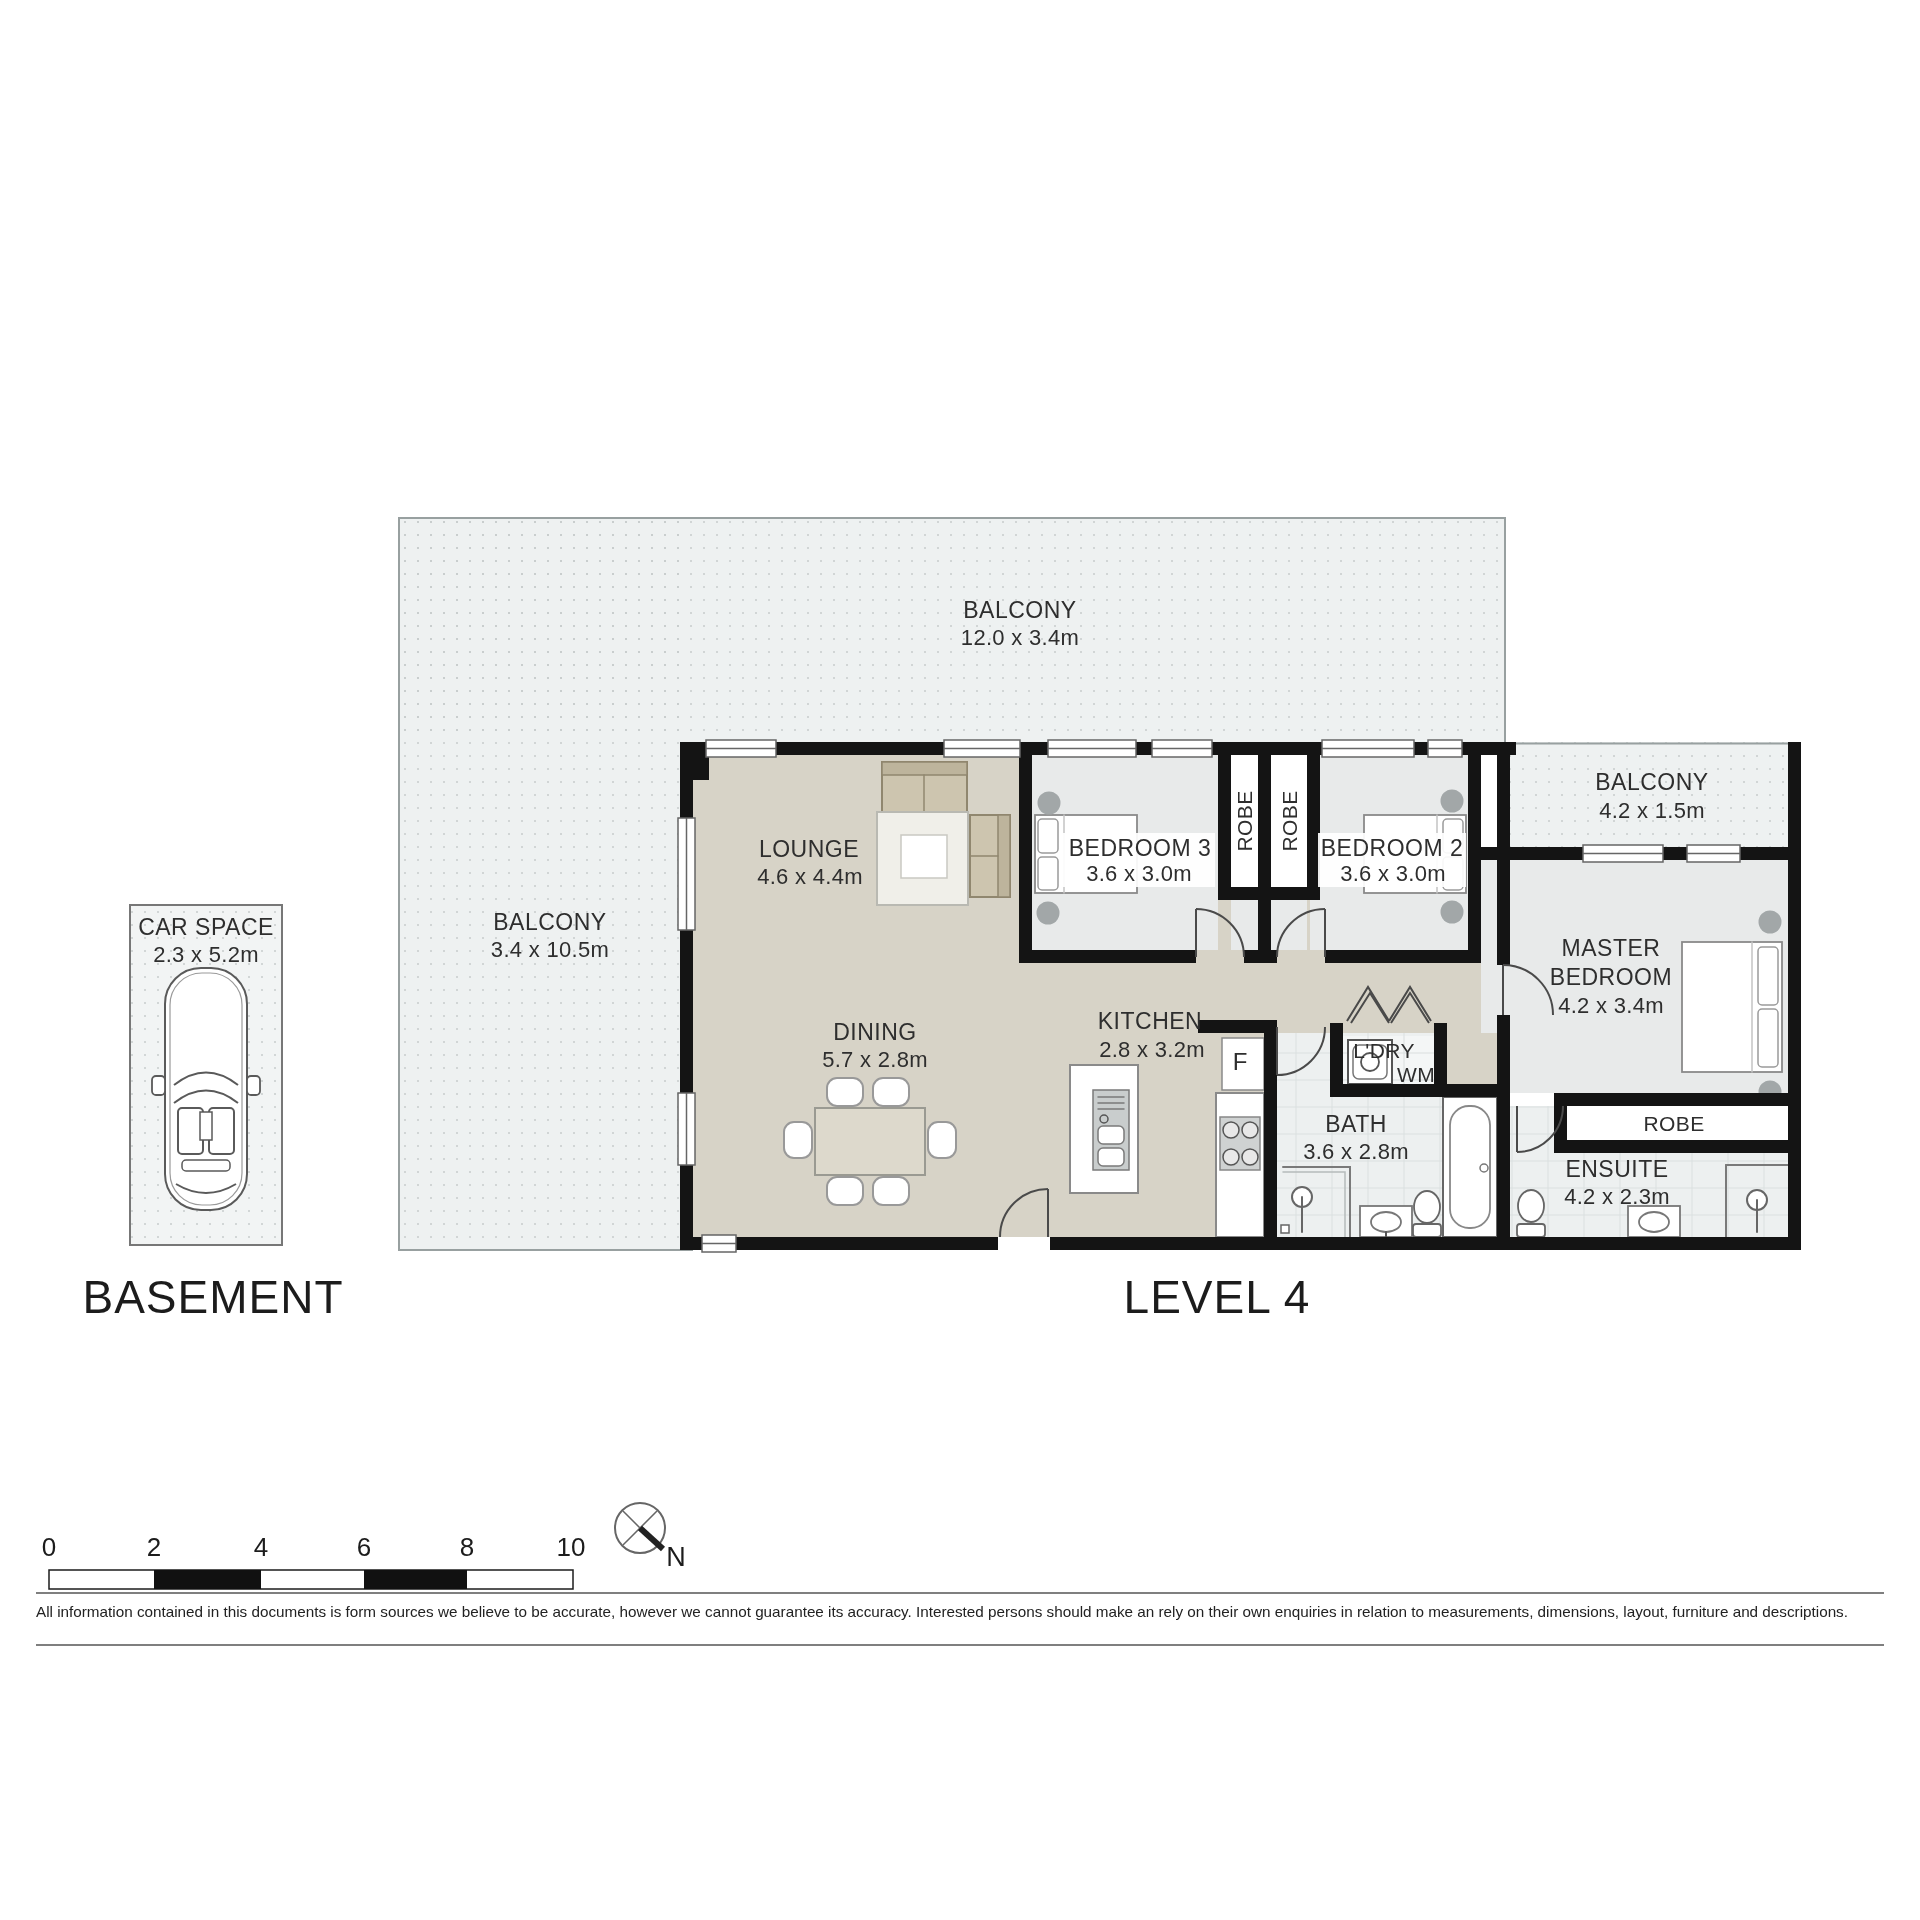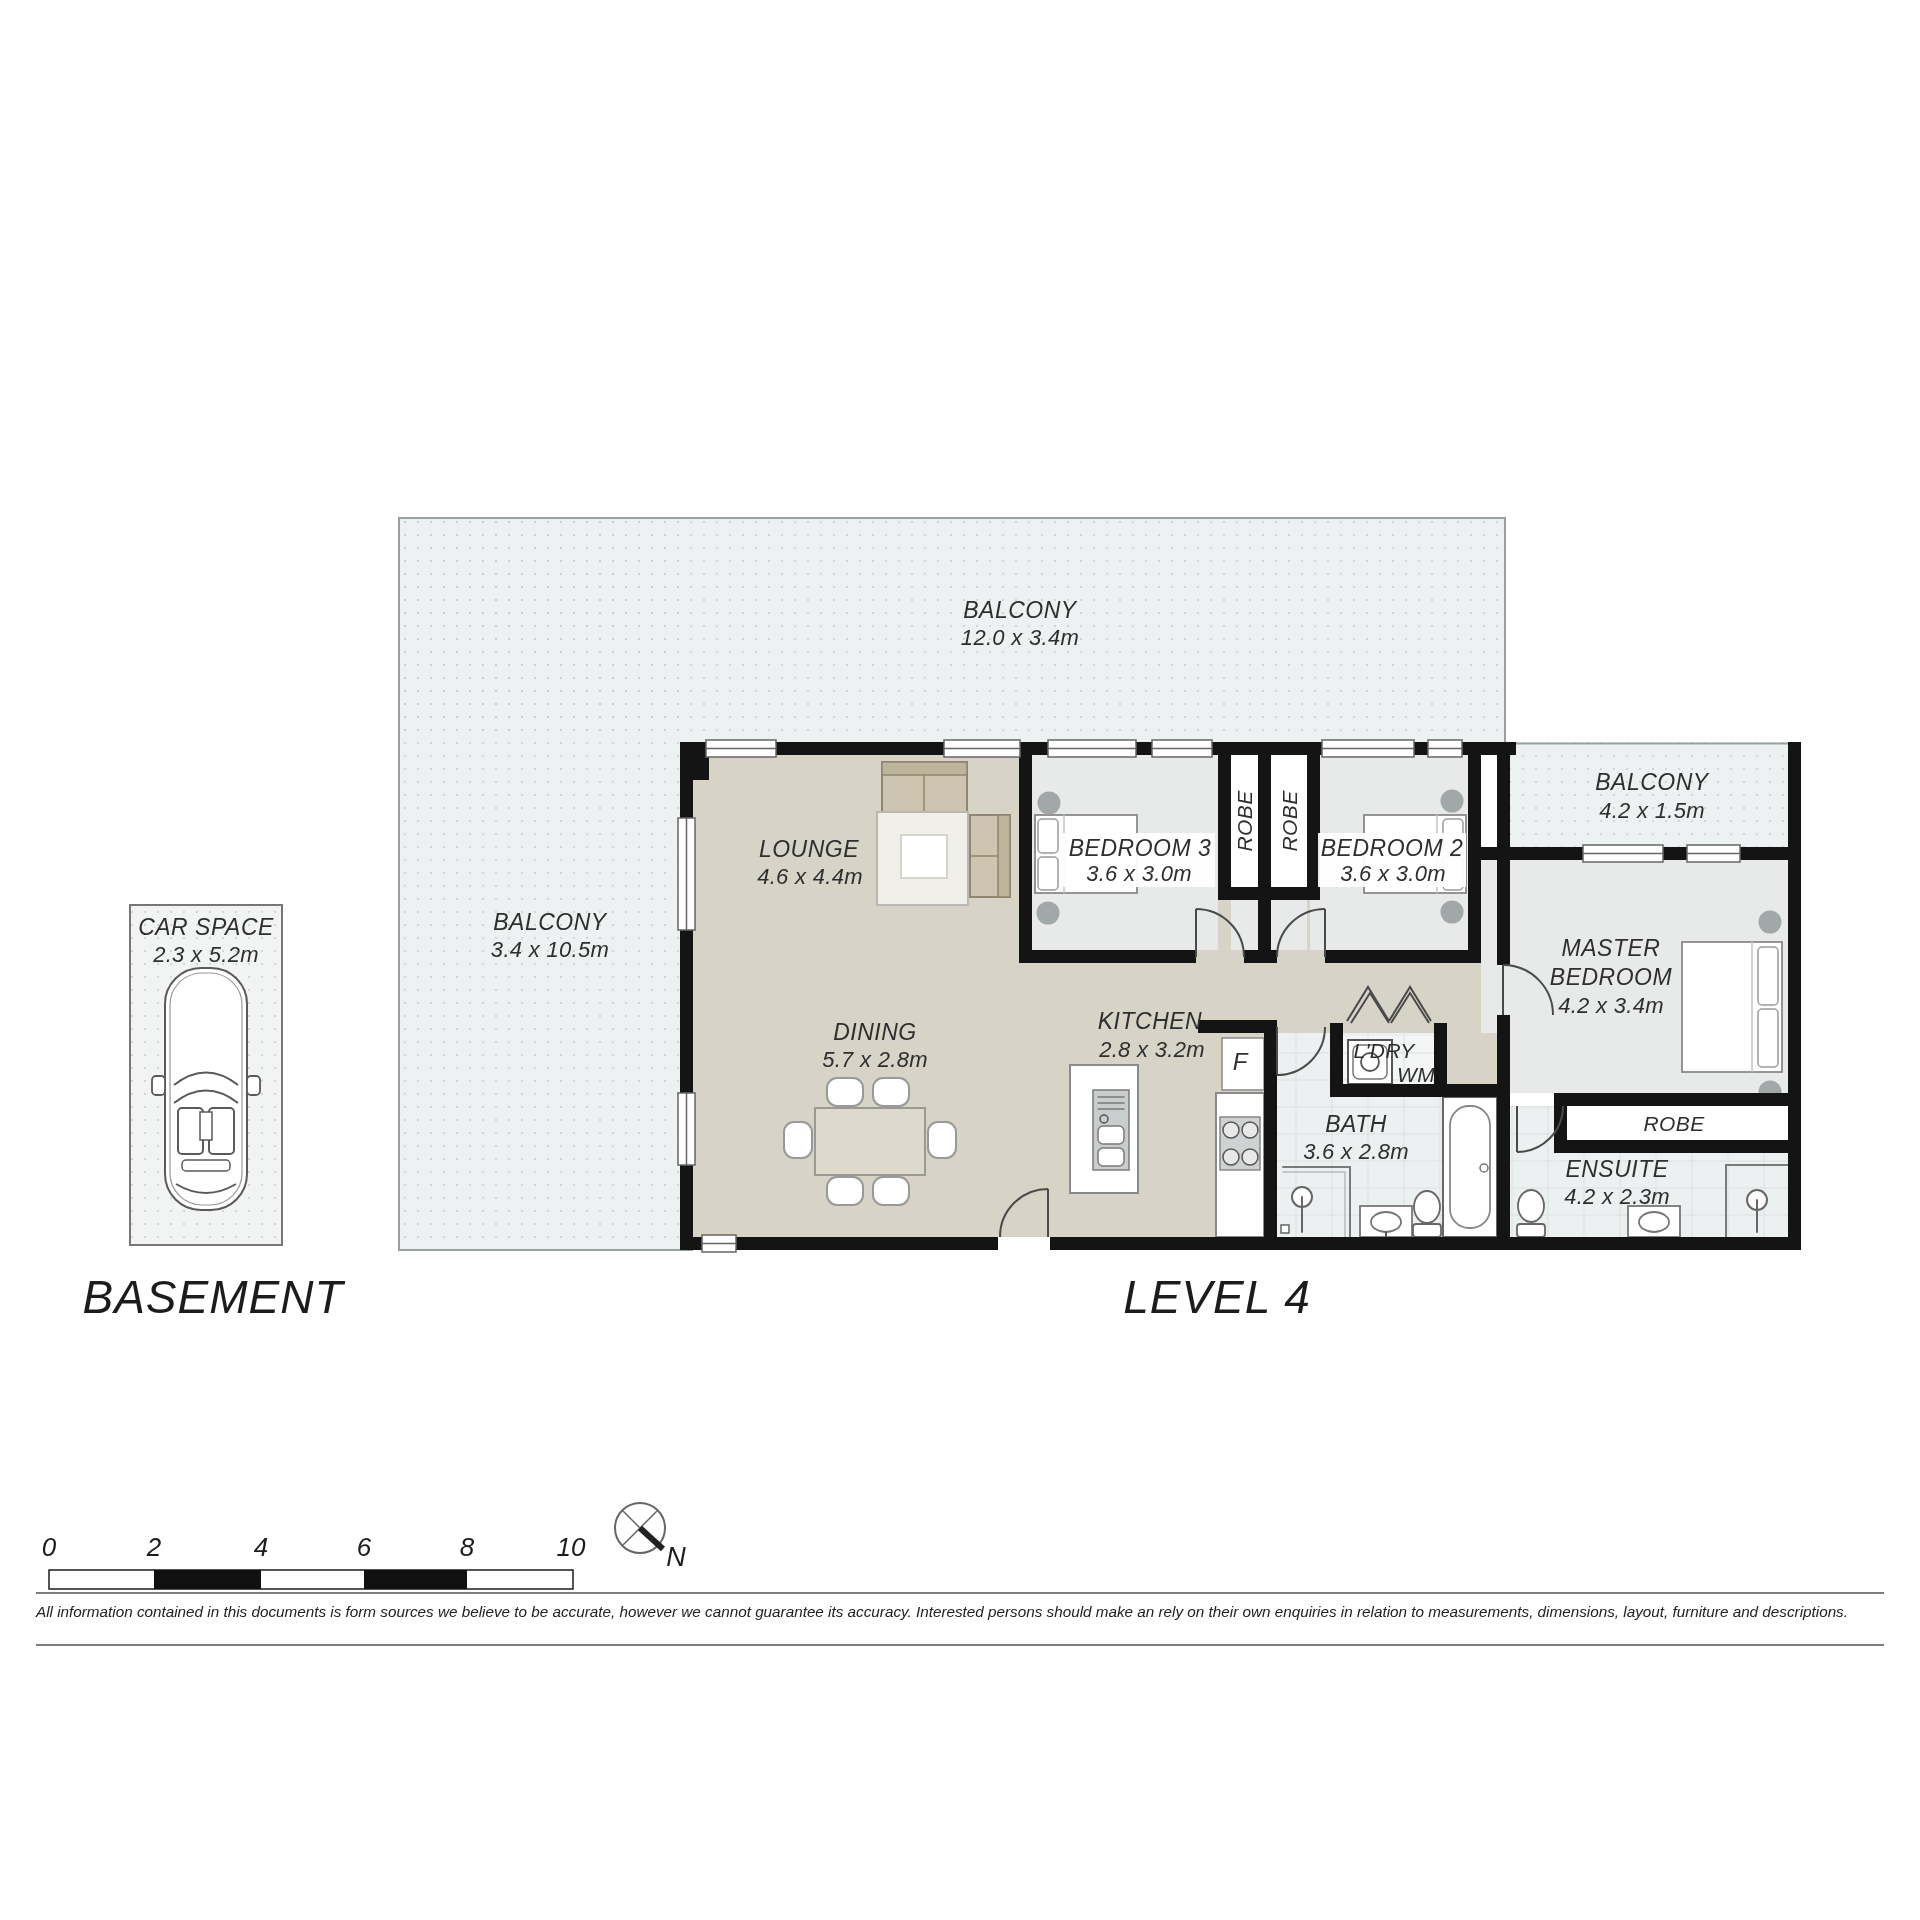--- a/index.html
+++ b/index.html
@@ -1,17 +1,17 @@
 <!DOCTYPE html>
 <html><head>
 <meta charset="utf-8">
 <style>
   html,body{margin:0;padding:0;background:#ffffff;}
   #canvas{position:relative;width:1920px;height:1920px;background:#ffffff;overflow:hidden;
-          font-family:"Liberation Sans", sans-serif;font-style:italic;}
+          font-family:"Liberation Sans", sans-serif;}
   svg{position:absolute;left:0;top:0;}
   text{fill:#2e2e2e;font-family:"Liberation Sans", sans-serif;}
   .room-name{font-size:23px;letter-spacing:.5px;}
   .room-dims{font-size:22px;letter-spacing:.3px;}
   .small-label{font-size:21px;letter-spacing:.4px;}
   .floor-title{font-size:46px;fill:#1c1c1c;letter-spacing:1px;}
   .tick{font-size:26px;fill:#1c1c1c;}
   .north{font-size:27px;fill:#1c1c1c;}
   .disclaimer{font-size:15px;fill:#222;}
   .fridge{font-size:24px;}

